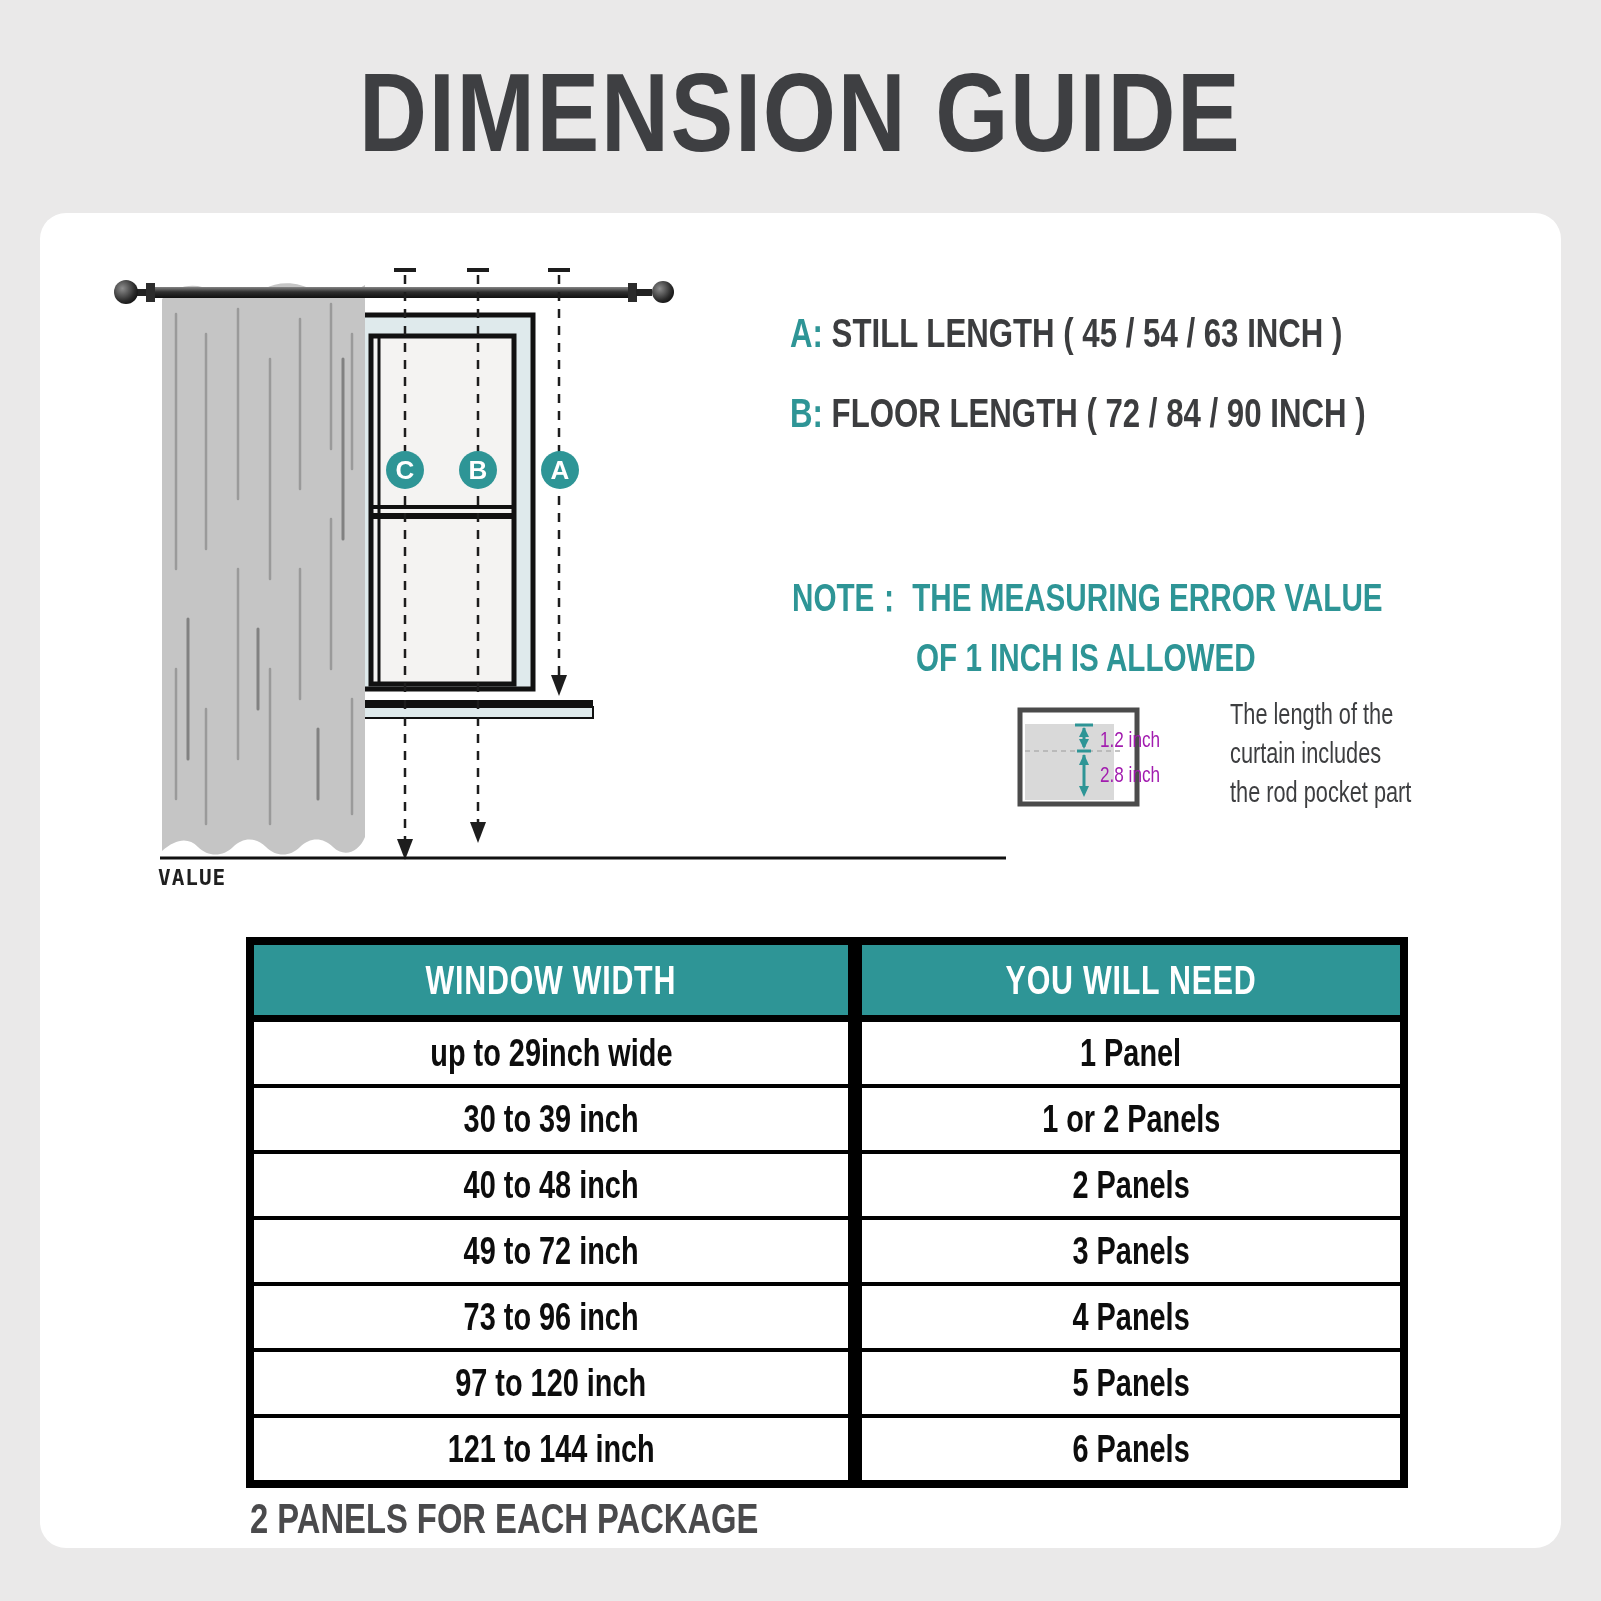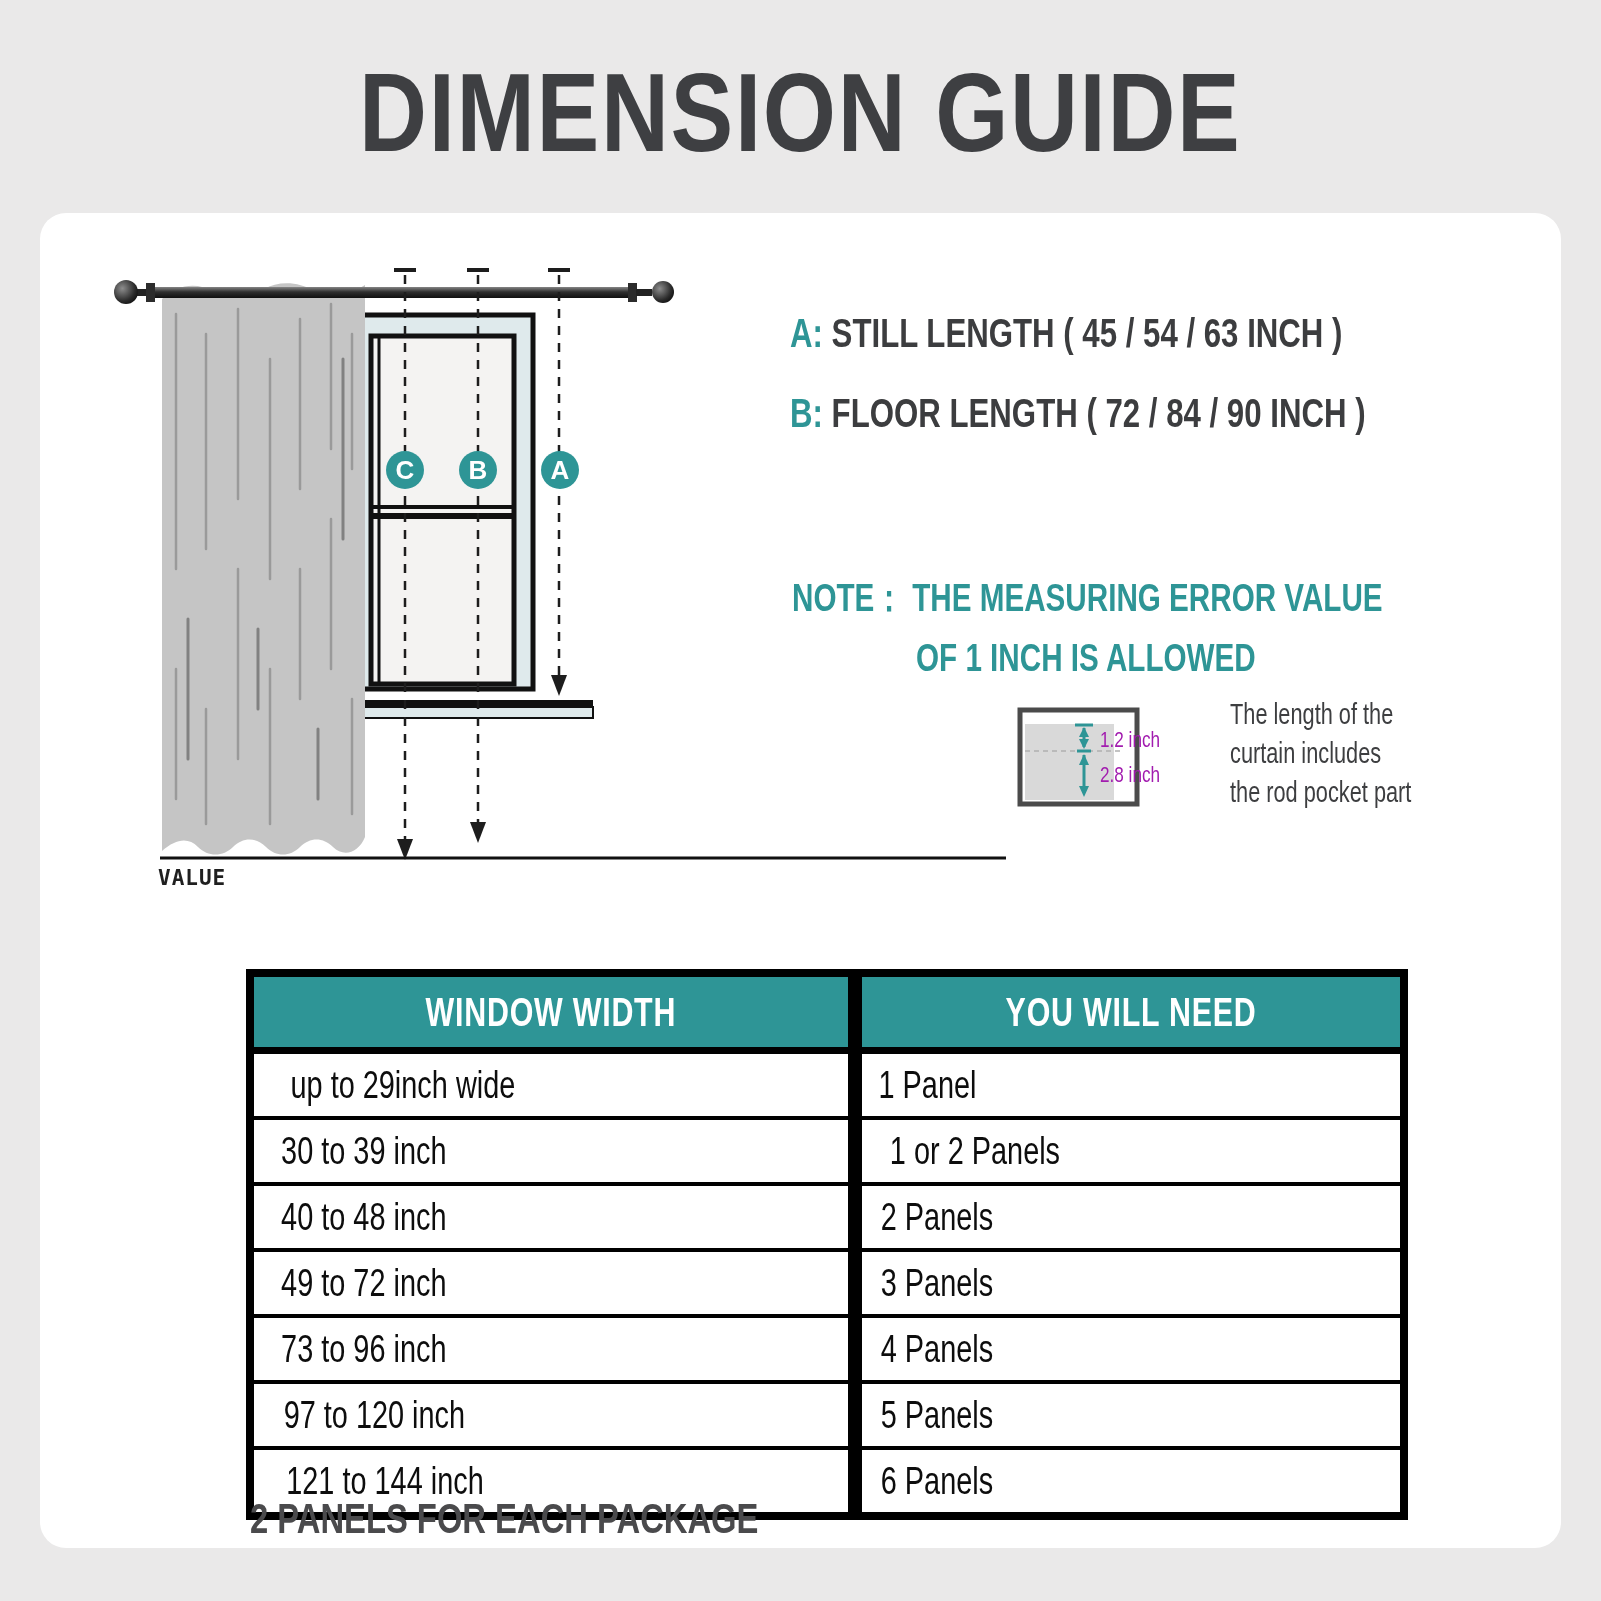--- a/index.html
+++ b/index.html
@@ -36,25 +36,25 @@
   .note-line{position:absolute;font-size:38px;font-weight:bold;color:#2e9596;}
   .note-1{left:752px;top:360px;text-align:right;}
   .note-2{left:876px;top:424px;}
 
   .inset{position:absolute;left:973px;top:489px;}
   .pocket-label{position:absolute;left:1060px;font-size:22px;color:#a21caf;}
   .pocket-top{top:514px;} .pocket-bottom{top:549px;}
   .pocket-caption{position:absolute;left:1190px;top:482px;font-size:29px;line-height:39px;color:#3d3e40;}
   .pocket-tip{position:absolute;left:986px;top:592px;font-size:28px;font-weight:bold;color:#2e9596;}
 
-  .size-table{position:absolute;left:206px;top:756px;border-collapse:collapse;width:1162px;table-layout:fixed;
+  .size-table{position:absolute;left:206px;top:724px;border-collapse:collapse;width:1162px;table-layout:fixed;
               border:8px solid #000;}
   .size-table th{background:#2e9596;color:#ffffff;font-size:40px;font-weight:bold;height:68px;
                  border:4px solid #000;border-bottom:7px solid #000;text-align:center;letter-spacing:1px;}
-  .size-table td{font-size:38px;font-weight:normal;color:#0d0d0d;height:60px;border:4px solid #000;text-align:left;}
+  .size-table td{font-size:38px;font-weight:bold;color:#0d0d0d;height:60px;border:4px solid #000;text-align:center;}
   .size-table th:first-child,.size-table td:first-child{border-right:14px solid #000;width:592px;}
 
   .footnote{position:absolute;left:210px;top:1282px;font-size:42px;font-weight:bold;color:#4a4a4c;}
 </style>
 </head>
 <body>
 
 <div class="page">
 
   <div class="title">

